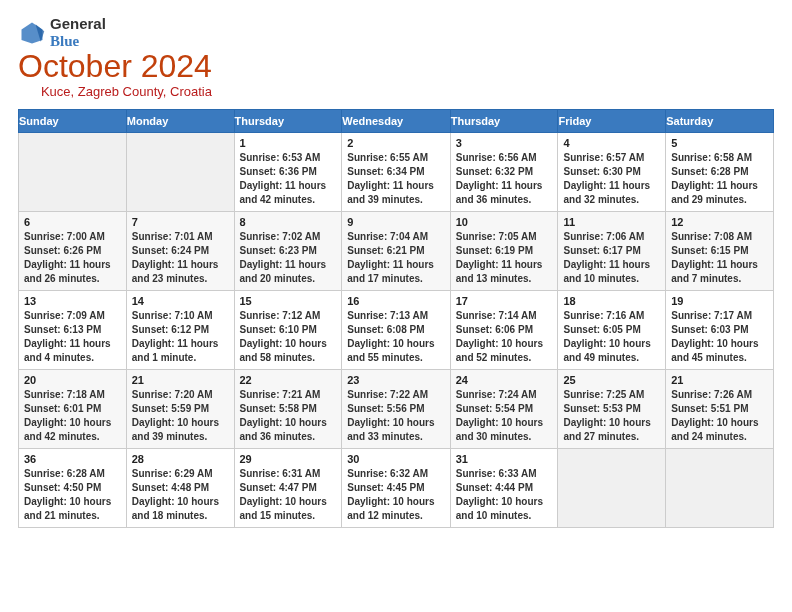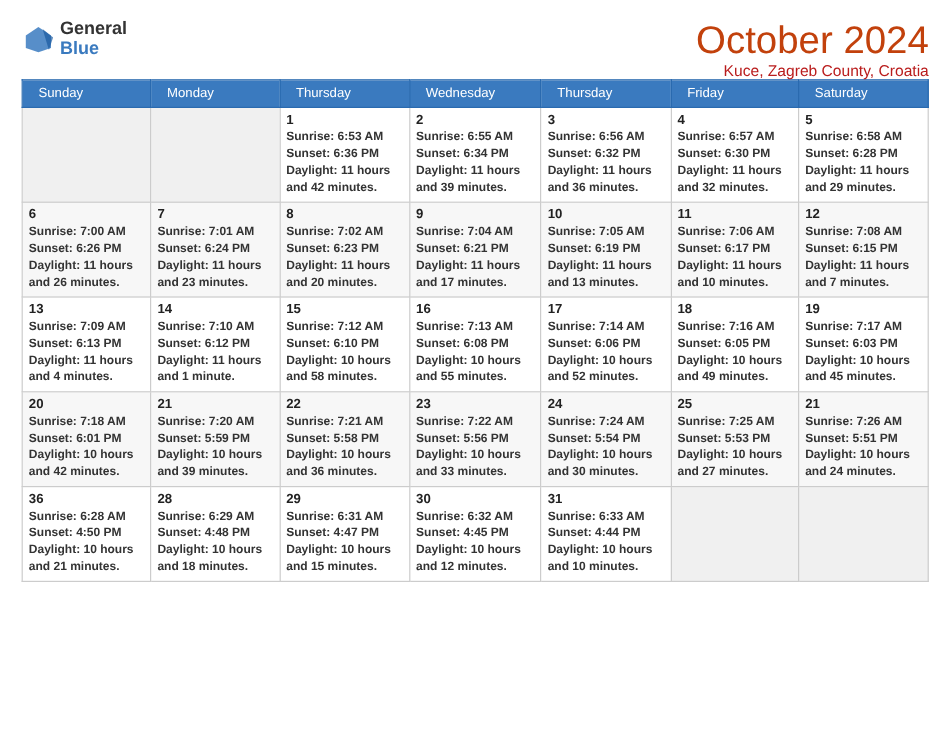--- a/index.html
+++ b/index.html
@@ -13,40 +13,43 @@
     .page {
       width: 792px;
       height: 612px;
       padding: 16px 18px 12px 18px;
       background: #fff;
     }
     .header {
       display: flex;
       justify-content: space-between;
       align-items: flex-start;
+      margin-bottom: 10px;
+      flex-direction: column;
     }
     .logo {
       display: flex;
       align-items: center;
       gap: 4px;
     }
     .logo-text {
       display: flex;
       flex-direction: column;
       line-height: 1.1;
     }
     .logo-general {
       font-size: 15px;
       font-weight: bold;
       color: #333;
     }
     .logo-blue {
       font-size: 15px;
       font-weight: bold;
       color: #3a7abf;
+      font-family: Liberation Serif, serif;
     }
     .logo-icon {
       width: 28px;
       height: 28px;
     }
     .title-area {
       text-align: right;
     }
     .month-title {
       font-size: 32px;
@@ -60,23 +63,23 @@
     }
     .calendar {
       width: 100%;
       border-collapse: collapse;
       font-size: 10px;
     }
     .calendar th {
       background: #3a7abf;
       color: #fff;
       text-align: left;
-      padding: 5px 13px;
+      padding: 5px 0;
       font-size: 11px;
-      font-weight: normal;
+      font-weight: bold;
       border: 1px solid #2a6aaf;
     }
     .calendar td {
       border: 1px solid #ccc;
       vertical-align: top;
       padding: 4px 5px;
       width: 113px;
       min-height: 70px;
       background: #fff;
     }

